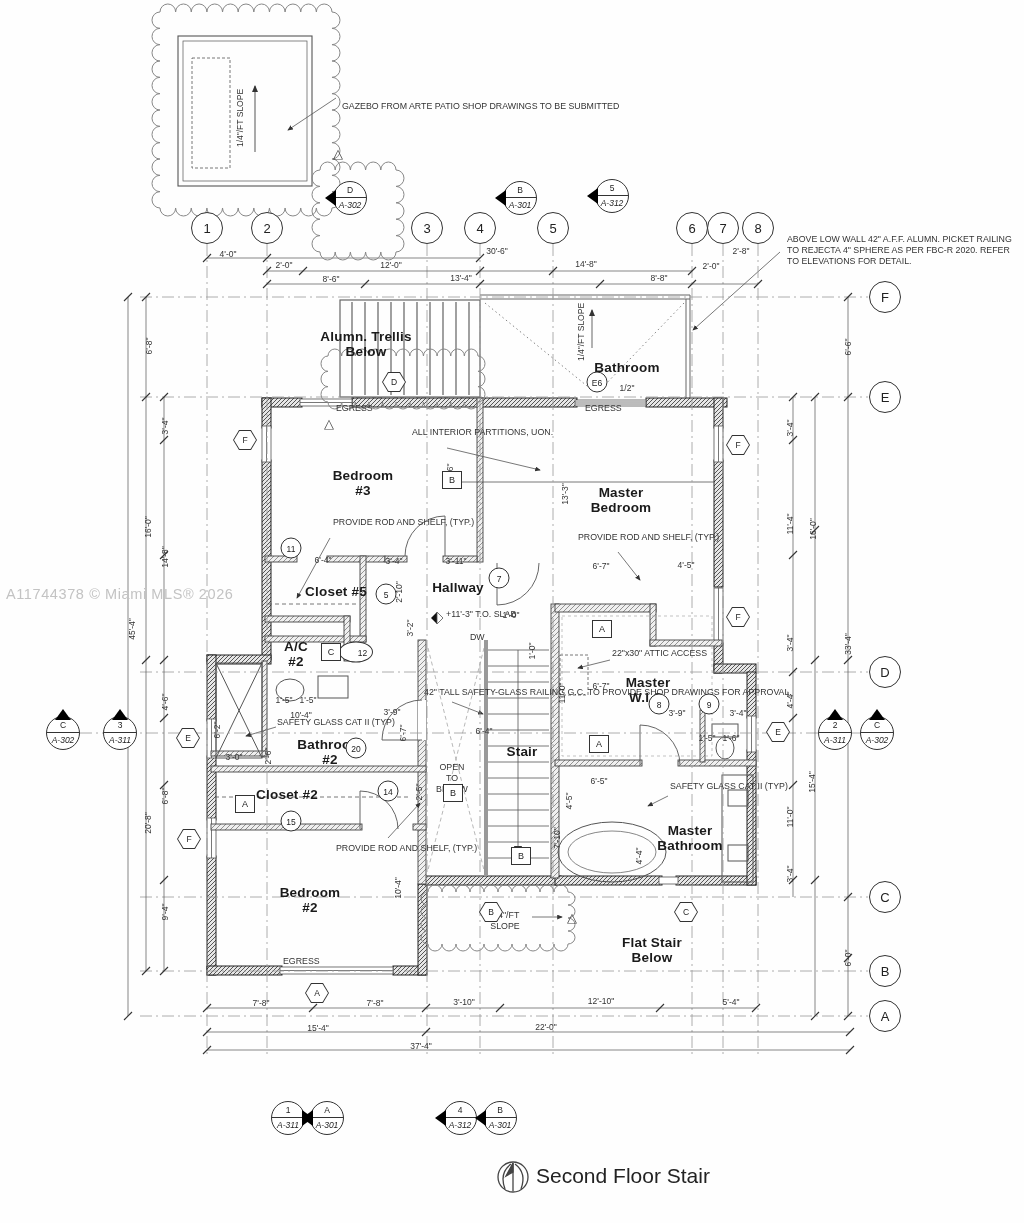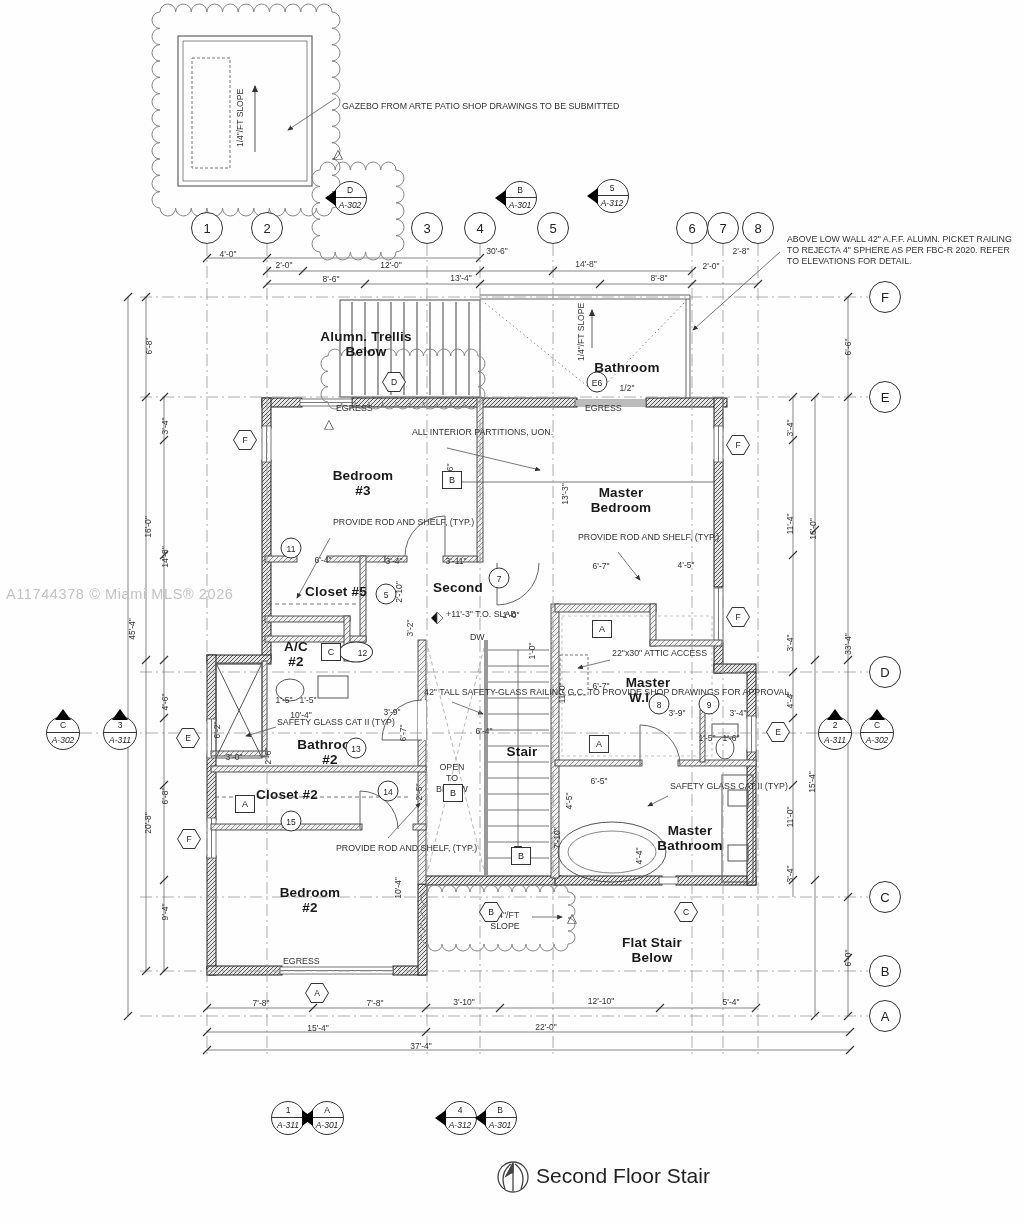--- a/index.html
+++ b/index.html
@@ -334,21 +334,21 @@
     <div class="watermark" style="left:6px;top:586px">A11744378 © Miami MLS® 2026</div>
     <div class="titleblk">Second Floor Stair</div>
   <div class="lbl room" style="left: 366px; top: 344px;">Alumn. Trellis
 Below</div>
       <div class="lbl room" style="left: 627px; top: 368px;">Bathroom</div>
       <div class="lbl room" style="left: 363px; top: 483px;">Bedroom
 #3</div>
       <div class="lbl room" style="left: 621px; top: 500px;">Master
 Bedroom</div>
       <div class="lbl room" style="left: 336px; top: 592px;">Closet #5</div>
-      <div class="lbl room" style="left: 458px; top: 588px;">Second</div>
+      <div class="lbl room" style="left: 458px; top: 588px;">Hallway</div>
       <div class="lbl room" style="left: 296px; top: 654px;">A/C
 #2</div>
       <div class="lbl room" style="left: 330px; top: 752px;">Bathroom
 #2</div>
       <div class="lbl room" style="left: 287px; top: 795px;">Closet #2</div>
       <div class="lbl room" style="left: 522px; top: 752px;">Stair</div>
       <div class="lbl room" style="left: 648px; top: 690px;">Master
 W.I.C.</div>
       <div class="lbl room" style="left: 690px; top: 838px;">Master
 Bathroom</div>
@@ -492,21 +492,21 @@
       <div class="bubble" style="left: 885px; top: 672px;">D</div>
       <div class="bubble" style="left: 885px; top: 897px;">C</div>
       <div class="bubble" style="left: 885px; top: 971px;">B</div>
       <div class="bubble" style="left: 885px; top: 1016px;">A</div>
       <div class="kn" style="left: 499px; top: 578px;">7</div>
       <div class="kn" style="left: 659px; top: 704px;">8</div>
       <div class="kn" style="left: 709px; top: 704px;">9</div>
       <div class="kn" style="left: 386px; top: 594px;">5</div>
       <div class="kn" style="left: 291px; top: 548px;">11</div>
       <div class="kn" style="left: 356px; top: 652px; padding-left: 13px;">12</div>
-      <div class="kn" style="left: 356px; top: 748px;">13</div>
+      <div class="kn" style="left: 356px; top: 748px;">20</div>
       <div class="kn" style="left: 388px; top: 791px;">14</div>
       <div class="kn" style="left: 291px; top: 821px;">15</div>
       <div class="kn" style="left: 597px; top: 382px;">E6</div>
       <div class="sq" style="left: 452px; top: 480px;">B</div>
       <div class="sq" style="left: 331px; top: 652px;">C</div>
       <div class="sq" style="left: 602px; top: 629px;">A</div>
       <div class="sq" style="left: 599px; top: 744px;">A</div>
       <div class="sq" style="left: 245px; top: 804px;">A</div>
       <div class="sq" style="left: 453px; top: 793px;">B</div>
       <div class="sq" style="left: 521px; top: 856px;">B</div>

